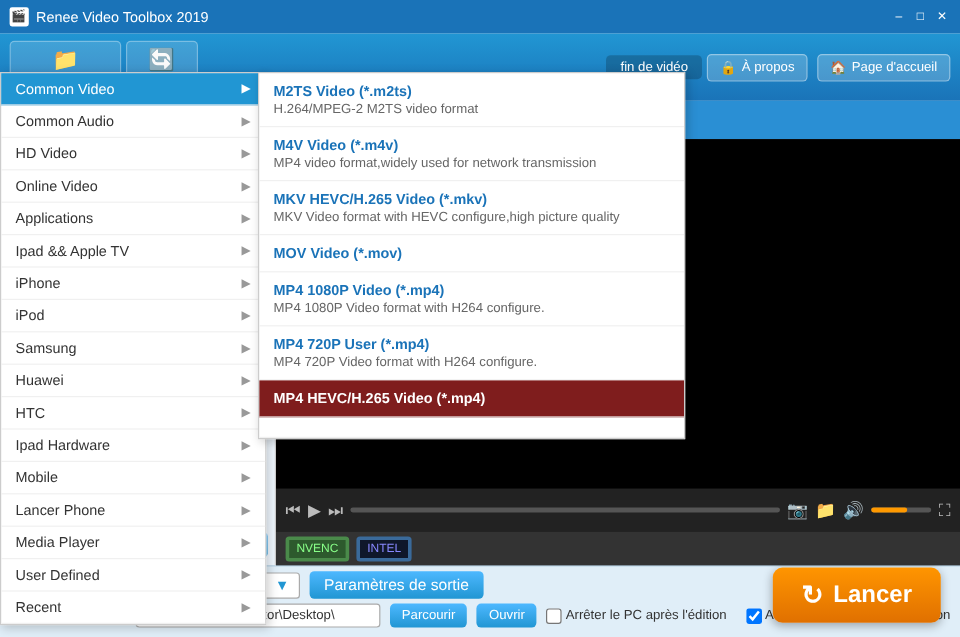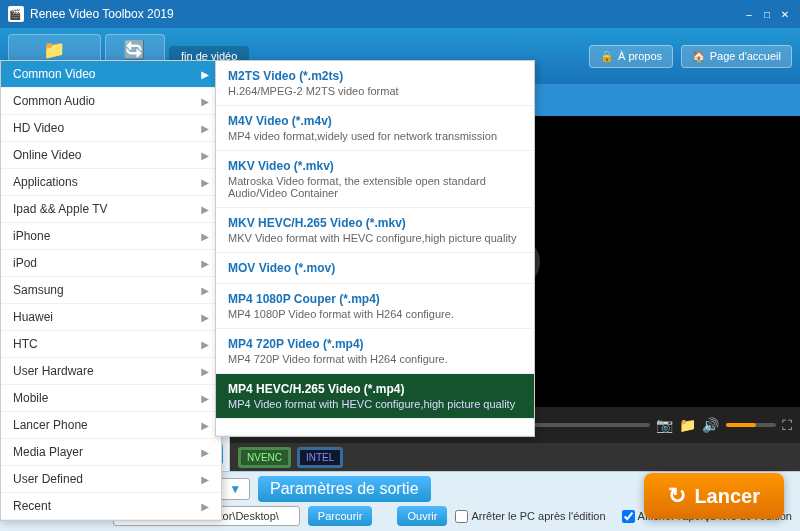--- a/index.html
+++ b/index.html
@@ -222,29 +222,29 @@
       background: white;
       border: 1px solid #aaa;
       border-radius: 3px;
       padding: 3px 8px;
       font-size: 11px;
       color: #333;
       flex: 1;
     }
     .btn-params {
       background: linear-gradient(180deg, #4db8ff 0%, #2196d3 100%);
-      border: none; border-radius: 4px; color: white; padding: 4px 12px; cursor: pointer; font-size: 16px;
+      border: none; border-radius: 4px; color: white; padding: 4px 12px; cursor: pointer; font-size: 13px;
     }
     .btn-browse {
       background: linear-gradient(180deg, #4db8ff 0%, #2196d3 100%);
       border: none; border-radius: 4px; color: white; padding: 4px 10px; cursor: pointer; font-size: 11px;
     }
     .btn-open {
       background: linear-gradient(180deg, #4db8ff 0%, #2196d3 100%);
-      border: none; border-radius: 4px; color: white; padding: 4px 10px; cursor: pointer; font-size: 11px; margin-left: 17px;
+      border: none; border-radius: 4px; color: white; padding: 4px 10px; cursor: pointer; font-size: 11px;
     }
     .checkbox-row { display: flex; align-items: center; gap: 16px; font-size: 11px; color: #333; }
 
     
     .launch-btn {
       background: linear-gradient(180deg, #ff9500 0%, #e07000 100%);
       border: none; border-radius: 8px; color: white; padding: 10px 24px;
       font-size: 20px; font-weight: bold; cursor: pointer;
       display: flex; align-items: center; gap: 8px;
       position: absolute; right: 16px; bottom: 12px;
@@ -285,35 +285,35 @@
     }
     .submenu-item.active { background: #2196d3; color: white; }
     .submenu-item .arrow { font-size: 10px; color: #999; }
     .submenu-item.active .arrow { color: white; }
 
     
     .format-submenu {
       position: absolute;
       left: 215px;
       top: 60px;
-      width: 320px;
+      width: 356px;
       background: white;
       border: 1px solid #ccc;
       box-shadow: 2px 2px 8px rgba(0,0,0,0.2);
       z-index: 200;
       pointer-events: all;
       overflow-y: auto;
       max-height: 380px;
     }
     .format-item {
       padding: 8px 12px;
       cursor: pointer;
       border-bottom: 1px solid #f0f0f0;
     }
-    .format-item.selected { background: #14532d; color: white; }
+    .format-item.selected { background: #7f1d1d; color: white; }
     .format-item .format-name {
       font-weight: bold;
       font-size: 12px;
       color: #1a73b8;
     }
     .format-item.selected .format-name { color: white; }
     .format-item .format-desc {
       font-size: 11px;
       color: #666;
       margin-top: 2px;
@@ -346,21 +346,21 @@
 <div class="toolbar">
   <div class="toolbar-btn">
     <span class="icon-area">📁</span>
     <span style="font-size:10px;">Ajouter un fichier</span>
   </div>
   <div class="toolbar-btn">
     <span class="icon-area">🔄</span>
     <span style="font-size:10px;">Cou...</span>
   </div>
 
-  <div style="flex:1; display:flex; align-items:center; justify-content:flex-start;">
+  <div style="flex:1; display:flex; align-items:center; justify-content:flex-end;">
     <div style="background:rgba(0,0,0,0.2); border-radius:4px; padding:4px 12px; color:white; font-size:11px;">
       <span>fin de vidéo</span>
     </div>
   </div>
 
   <div class="toolbar-right">
     <div class="toolbar-right-btn">
       <span>🔒</span>
       <span>À propos</span>
     </div>
@@ -498,21 +498,21 @@
     </div>
     <div class="submenu-item">
       <span>Huawei</span>
       <span class="arrow">▶</span>
     </div>
     <div class="submenu-item">
       <span>HTC</span>
       <span class="arrow">▶</span>
     </div>
     <div class="submenu-item">
-      <span>User Hardware</span>
+      <span>Ipad Hardware</span>
       <span class="arrow">▶</span>
     </div>
     <div class="submenu-item">
       <span>Mobile</span>
       <span class="arrow">▶</span>
     </div>
     <div class="submenu-item">
       <span>Lancer Phone</span>
       <span class="arrow">▶</span>
     </div>
@@ -535,47 +535,42 @@
     <div class="format-item">
       <div class="format-name">M2TS Video (*.m2ts)</div>
       <div class="format-desc">H.264/MPEG-2 M2TS video format</div>
     </div>
 
     <div class="format-item">
       <div class="format-name">M4V Video (*.m4v)</div>
       <div class="format-desc">MP4 video format,widely used for network transmission</div>
     </div>
 
-    <div class="format-item">
-      <div class="format-name">MKV Video (*.mkv)</div>
-      <div class="format-desc">Matroska Video format, the extensible open standard Audio/Video Container</div>
-    </div>
 
     <div class="format-item">
       <div class="format-name">MKV HEVC/H.265 Video (*.mkv)</div>
       <div class="format-desc">MKV Video format with HEVC configure,high picture quality</div>
     </div>
 
     <div class="format-item">
       <div class="format-name">MOV Video (*.mov)</div>
     </div>
 
     <div class="format-item">
-      <div class="format-name">MP4 1080P Couper (*.mp4)</div>
+      <div class="format-name">MP4 1080P Video (*.mp4)</div>
       <div class="format-desc">MP4 1080P Video format with H264 configure.</div>
     </div>
 
     <div class="format-item">
-      <div class="format-name">MP4 720P Video (*.mp4)</div>
+      <div class="format-name">MP4 720P User (*.mp4)</div>
       <div class="format-desc">MP4 720P Video format with H264 configure.</div>
     </div>
 
     <div class="format-item selected">
       <div class="format-name">MP4 HEVC/H.265 Video (*.mp4)</div>
-      <div class="format-desc">MP4 Video format with HEVC configure,high picture quality</div>
     </div>
 
     <div class="format-item">
       
     </div>
 
   </div>
 </div>
 
 </body></html>

